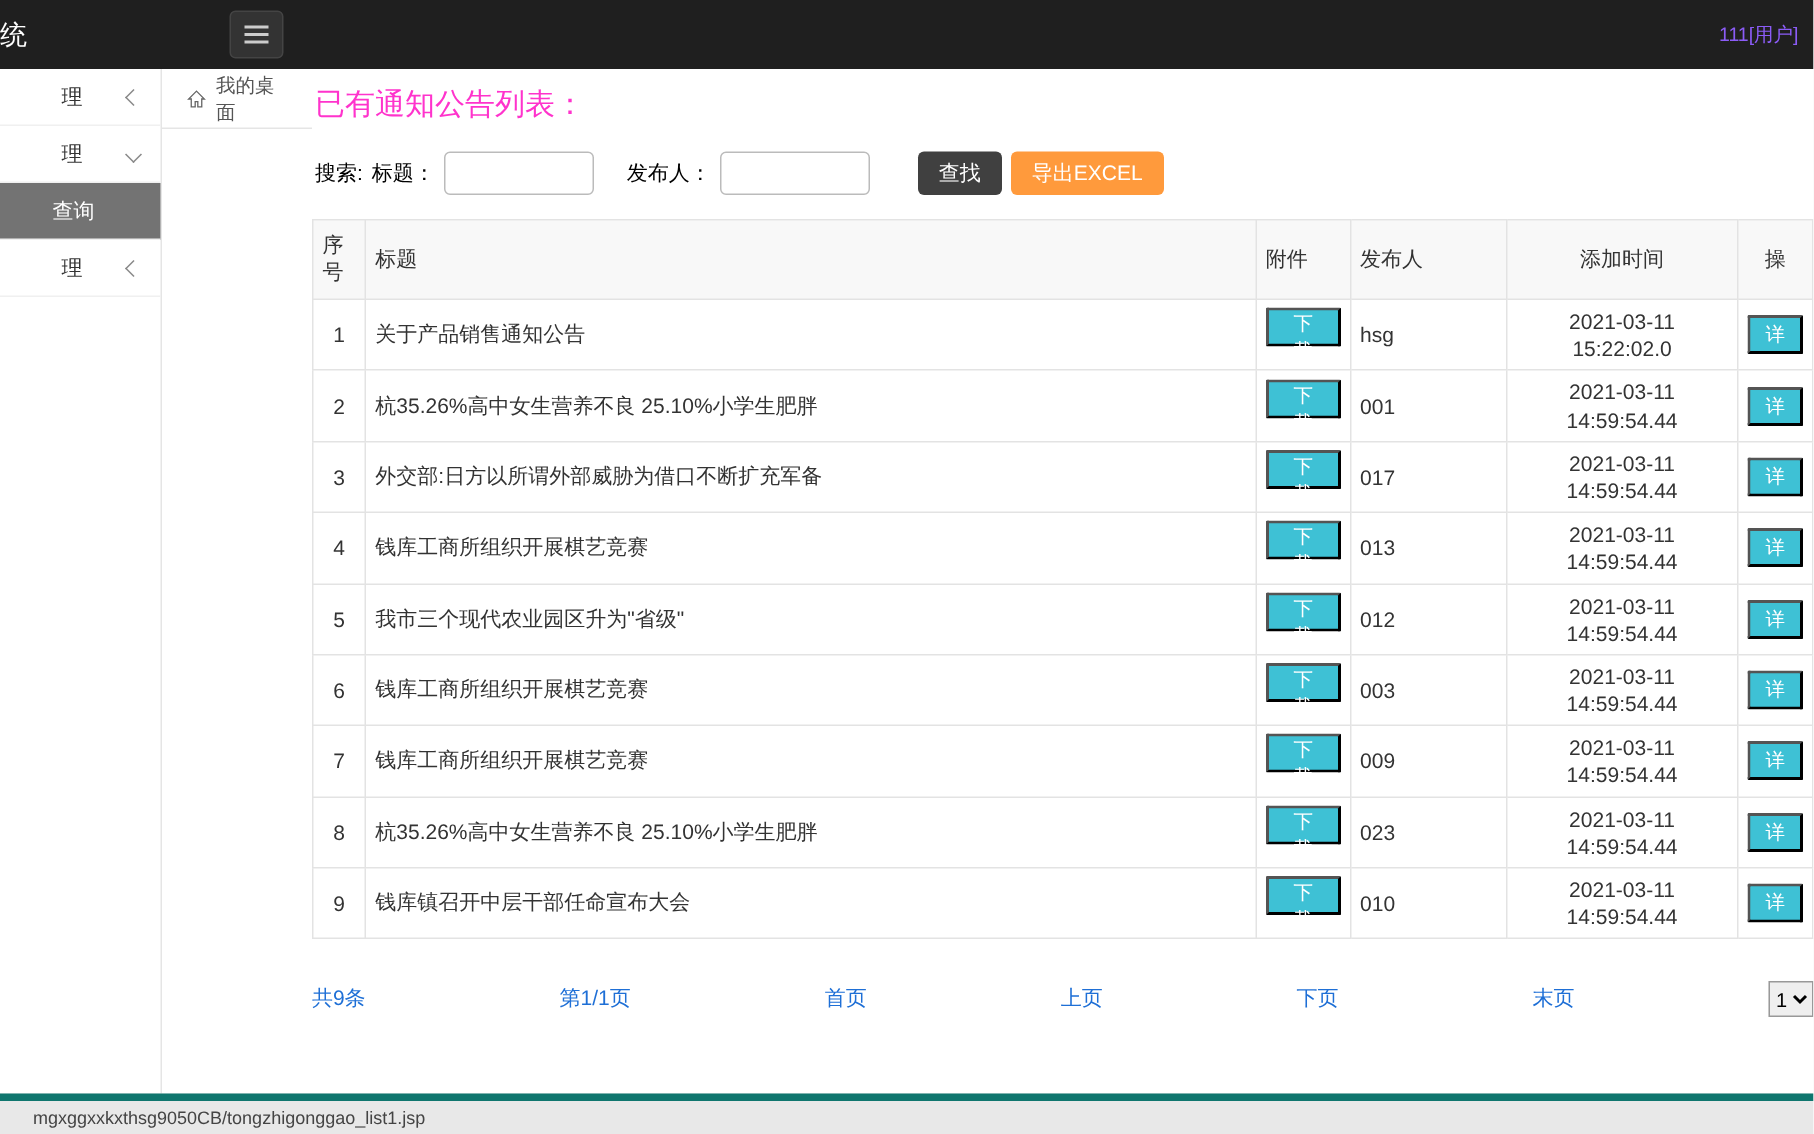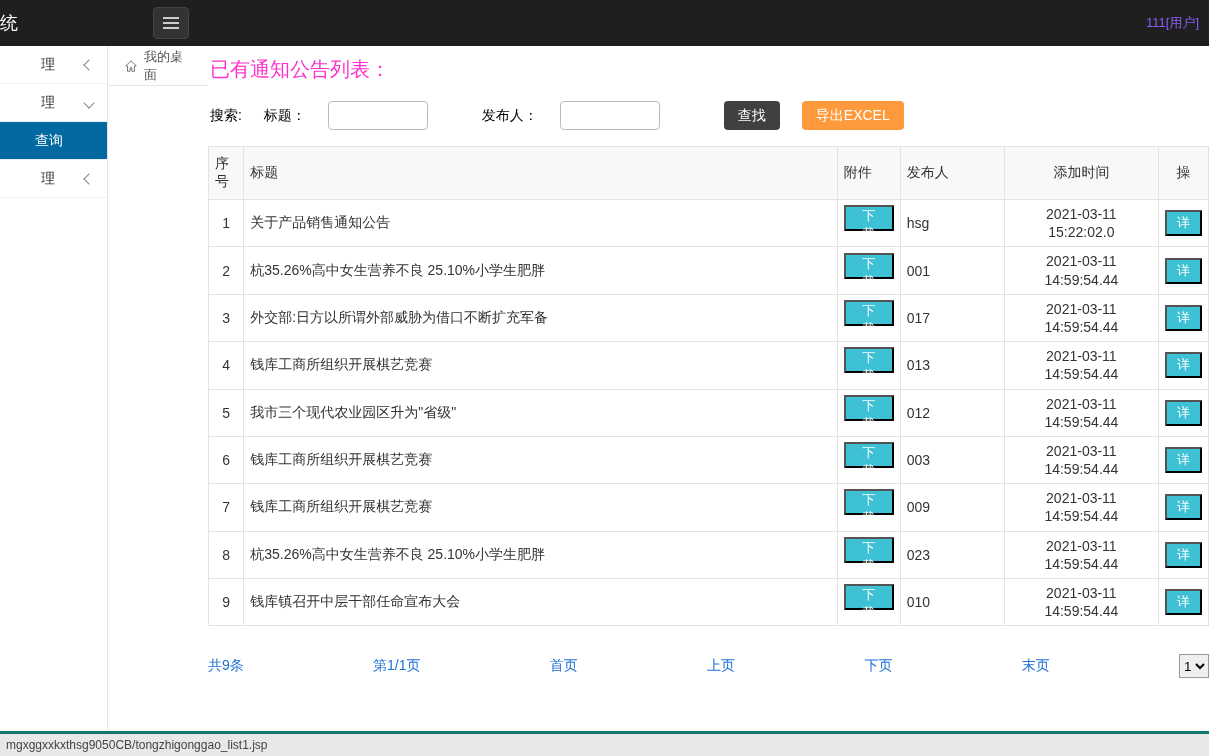--- a/index.html
+++ b/index.html
@@ -10,35 +10,35 @@
     .topbar-title { font-size: 18px; padding-left: 0; color: #fff; }
     .menu-toggle { width: 36px; height: 32px; background: #333; border: 1px solid #444; border-radius: 4px; display: flex; align-items: center; justify-content: center; margin-left: 125px; cursor: pointer; }
     .menu-toggle-icon { width: 16px; height: 12px; display: flex; flex-direction: column; justify-content: space-between; }
     .menu-toggle-icon span { display: block; height: 2px; background: #ccc; }
     .topbar-right { color: #8b5cf6; font-size: 13px; padding-right: 0; }
     
     .layout { display: flex; height: calc(756px - 46px); }
     
     .sidebar { width: 108px; background: #fff; border-right: 1px solid #e5e5e5; }
     .side-item { height: 38px; display: flex; align-items: center; justify-content: space-between; padding: 0 14px 0 0; color: #333; font-size: 14px; border-bottom: 1px solid #f0f0f0; cursor: pointer; }
-    .side-item.active { background: #0369a1; color: #fff; }
+    .side-item.active { background: #737373; color: #fff; }
     .side-item .label { text-align: right; flex: 1; padding-right: 30px; }
     .side-chevron { width: 8px; height: 8px; border-right: 1px solid #888; border-bottom: 1px solid #888; }
     .side-chevron.left { transform: rotate(135deg); }
     .side-chevron.down { transform: rotate(45deg); }
     
     .main { flex: 1; display: flex; flex-direction: row; background: #fff; position: relative; }
     
     .tabbar { height: 40px; border-bottom: 1px solid #e5e5e5; display: flex; align-items: center; padding: 0 16px; gap: 6px; color: #555; font-size: 13px; }
     .home-icon { width: 14px; height: 14px; display: inline-block; }
     
     .content { padding: 10px 0 0 0; overflow-x: hidden; }
     .list-title { color: #ff33cc; font-size: 20px; padding: 0 0 12px 2px; }
     
-    .search-row { display: flex; align-items: center; gap: 22px; padding: 6px 0 16px 2px; }
+    .search-row { display: flex; align-items: center; gap: 6px; padding: 6px 0 16px 2px; }
     .search-input { width: 100px; height: 29px; border: 1px solid #bbb; border-radius: 4px; padding: 0 6px; }
     .search-row .gap { width: 10px; }
     .btn { height: 29px; padding: 0 14px; border: none; border-radius: 4px; color: #fff; font-size: 14px; cursor: pointer; display: inline-flex; align-items: center; }
     .btn-pink { background: #404040; text-align: right; }
     .btn-orange { background: #ff9a3c; }
     .btn-cyan { background: #3ec1d5; color: #fff; font-size: 13px; height: 26px; padding: 0 10px; border-radius: 1px; }
     
     table { width: 100%; border-collapse: collapse; }
     thead th { background: #f8f8f8; border: 1px solid #e3e3e3; padding: 8px 6px; font-weight: normal; color: #333; text-align: center; font-size: 14px; }
     thead th.left { text-align: left; }
@@ -51,21 +51,21 @@
     .col-attach { width: 64px; text-align: left; }
     .col-pub { width: 110px; }
     .col-time { width: 160px; text-align: center; }
     .col-op { width: 48px; text-align: center; }
     
     .pager { display: flex; align-items: center; justify-content: space-between; gap: 14px; padding: 28px 0 0 0; color: #1e6fd6; font-size: 14px; }
     .pager .info { color: #1e6fd6; }
     .pager a { color: #1e6fd6; cursor: pointer; }
     .pager select { height: 24px; border: 1px solid #999; }
     
-    .statusbar { position: absolute; bottom: 0; left: -108px; width: calc(100% + 108px); background: #e8e8e8; color: #444; font-size: 12px; padding: 4px 6px; border-top: 3px solid #0f766e; }
+    .statusbar { position: absolute; bottom: 0; left: -108px; width: calc(100% + 108px); background: #e8e8e8; color: #444; font-size: 12px; padding: 4px 22px; border-top: 5px solid #0f766e; }
   </style>
 </head>
 <body>
 
 <div class="topbar">
   <div class="topbar-left">
     <span class="topbar-title">统</span>
     <div class="menu-toggle">
       <span class="menu-toggle-icon">
           <span></span>

